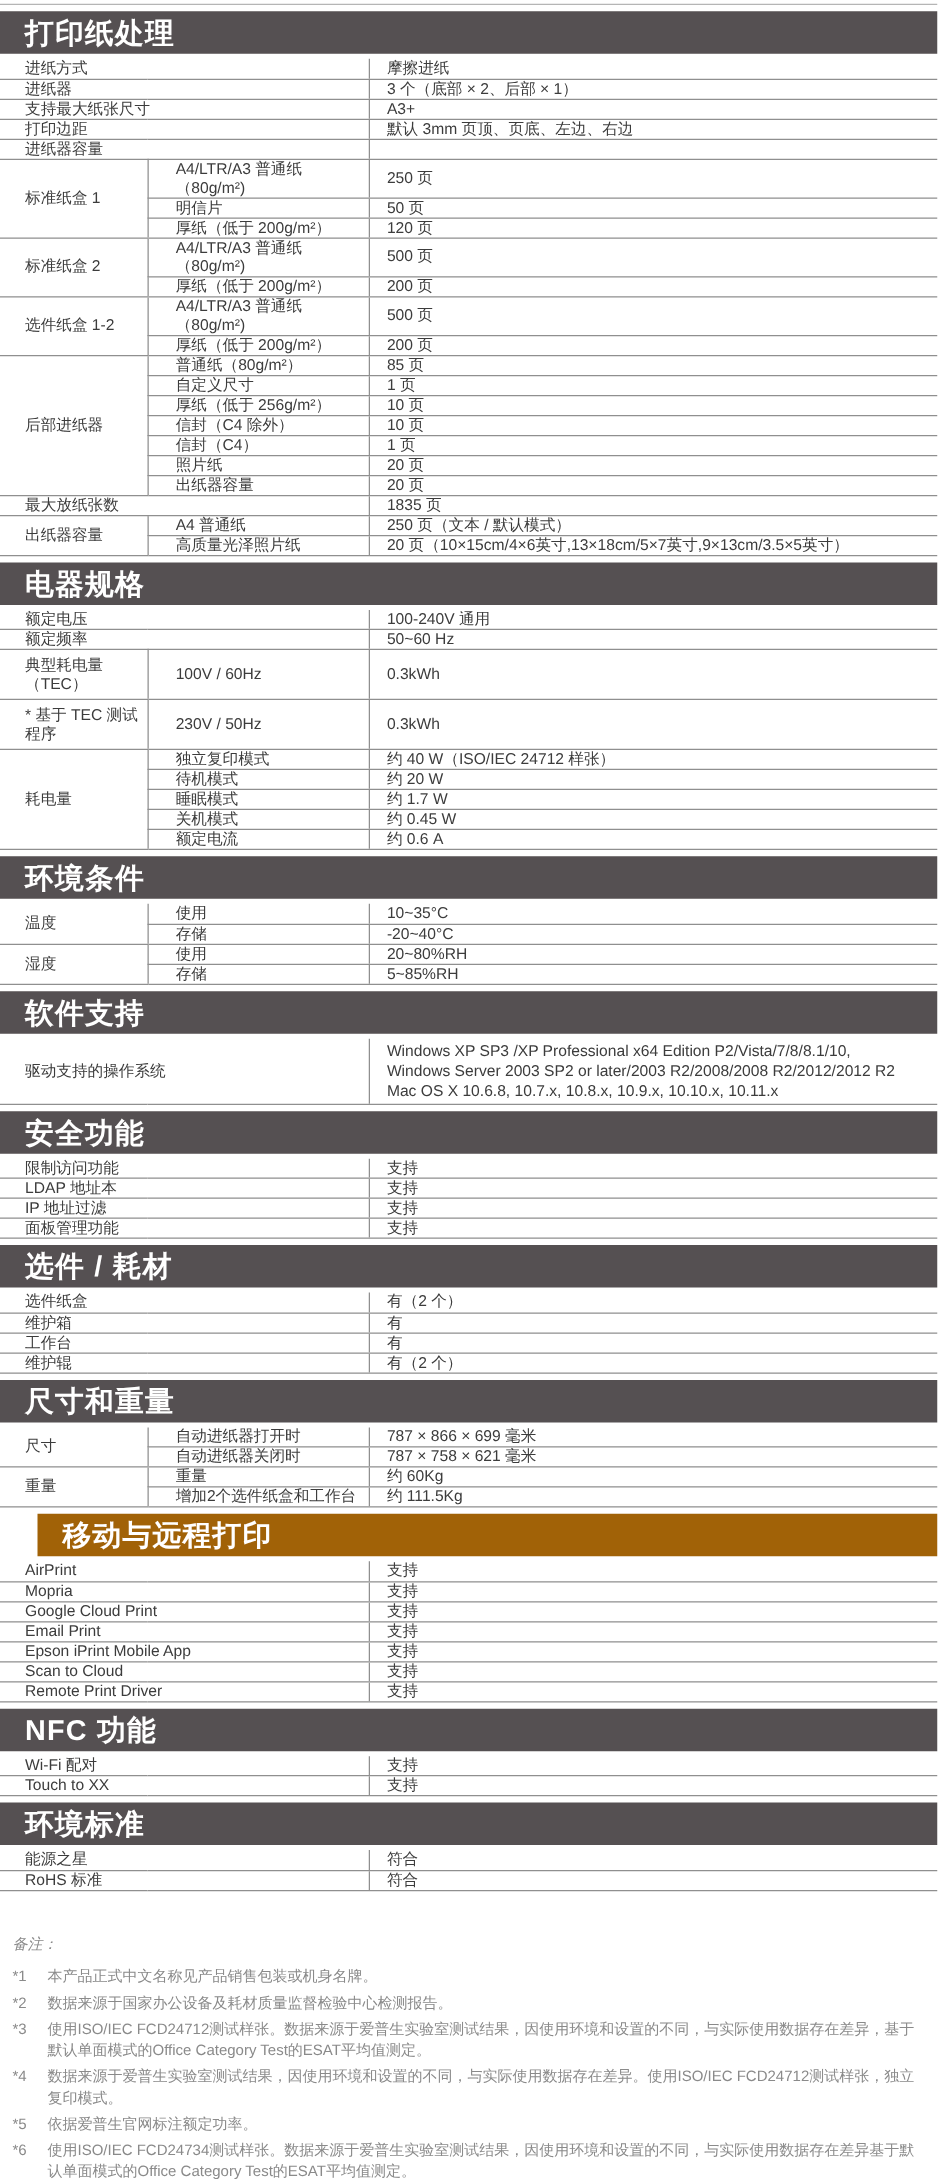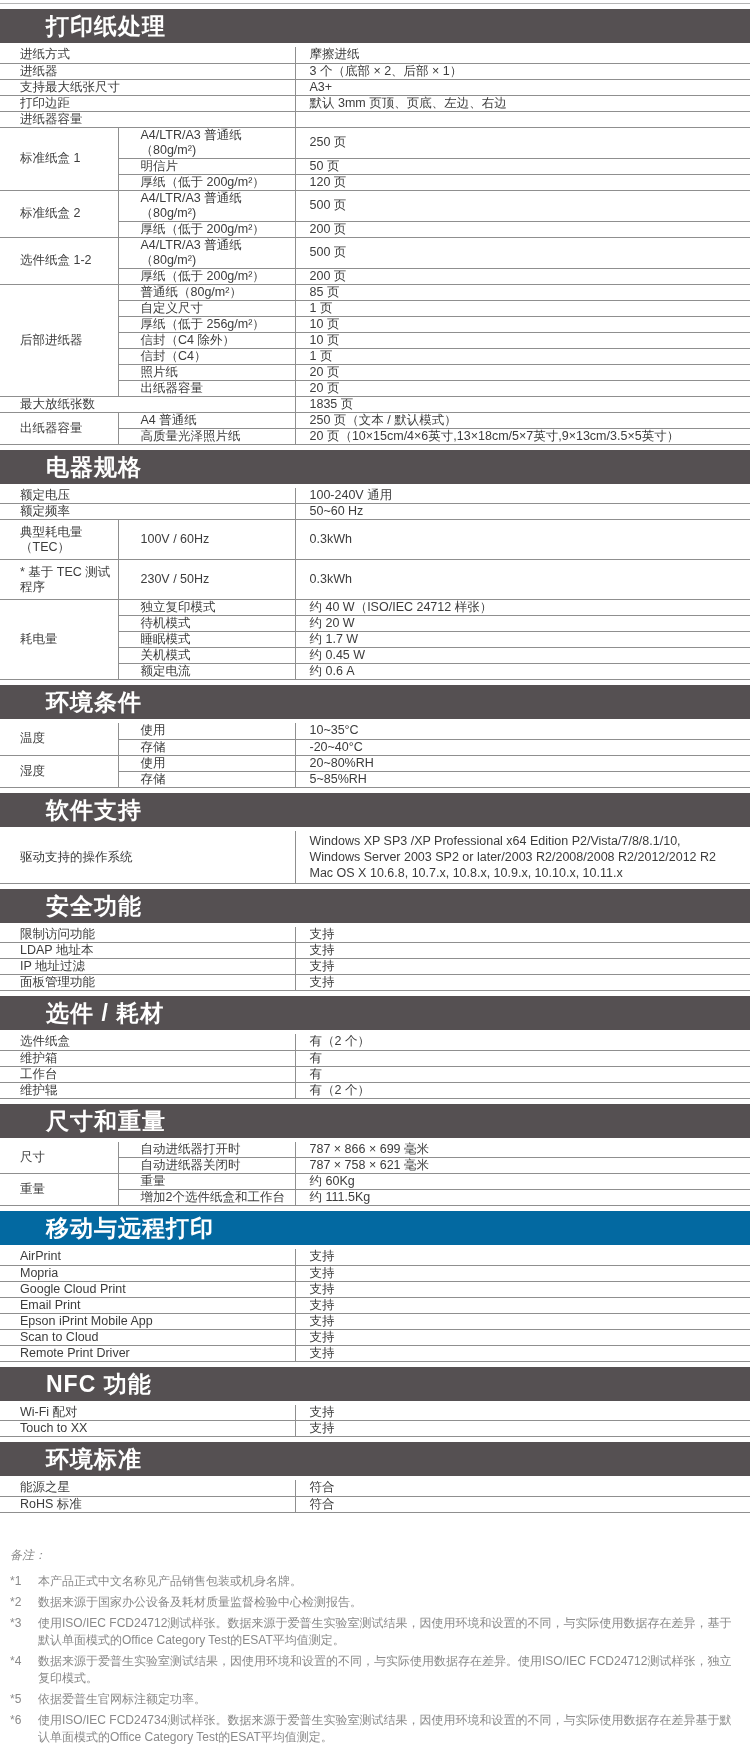--- a/index.html
+++ b/index.html
@@ -17,21 +17,21 @@
     margin: 3px 0 4px 0;
   }
   
   .bar {
     background: #555052;
     color: #ffffff;
     height: 34px;
     line-height: 34px;
     font-size: 23px;
     font-weight: bold;
-    padding-left: 46px;
+    padding-left: 20px;
     letter-spacing: 1px;
     margin: 5px 0 4px 0;
   }
   
   table.spec {
     width: 750px;
     border-collapse: collapse;
     table-layout: fixed;
     font-size: 12.5px;
     color: #3c3c3c;
@@ -340,21 +340,21 @@
           <td class="lbl" rowspan="2">重量</td>
           <td class="sub">重量</td>
           <td class="val">约 60Kg</td>
         </tr>
         <tr>
           <td class="sub">增加2个选件纸盒和工作台</td>
           <td class="val">约 111.5Kg</td>
         </tr>
       </tbody>
     </table>
-    <div class="bar" style="background: #0369a1;"><span>移动与远程打印</span></div>
+    <div class="bar" style="background: #a16207; margin-left: 30px;"><span>移动与远程打印</span></div>
     <table class="spec">
       <colgroup>
         <col style="width: 118px;">
         <col style="width: 177px;">
         <col style="width: 455px;">
       </colgroup>
       <tbody>
         <tr>
           <td class="lbl" colspan="2">AirPrint</td>
           <td class="val">支持</td>

